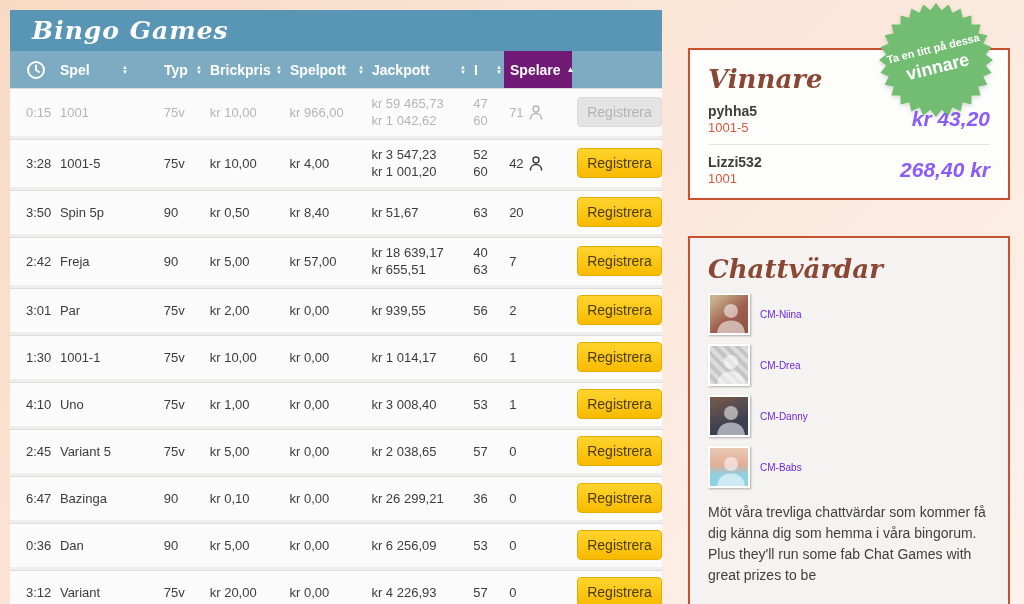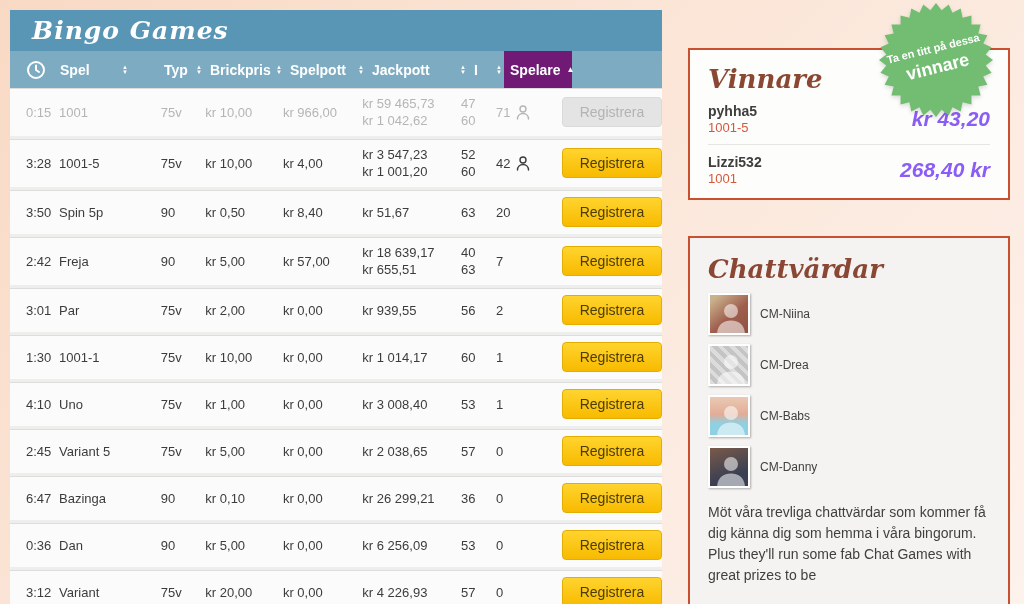--- a/index.html
+++ b/index.html
@@ -39,21 +39,21 @@
   .grow { display:flex; flex-direction:column; }
   .trow { display:flex; align-items:center; padding:7px 0 7px 16px; background:#fbfbfb;
     border-bottom:3px solid #eeeeec; box-shadow:0 1px 0 #dddddc inset; min-height:44px;
     font-size:13px; color:#3c3c3c; }
   .trow[data-state="disabled"] { color:#b5b5b5; }
   .two-line { line-height:17px; }
   .cell { padding-right:6px; }
   .spelare-cell { display:flex; align-items:center; gap:5px; }
   .person-svg { width:14px; height:15px; }
 
-  .reg-btn { width:100px; height:30px; border-radius:4px; border:1px solid #e3ae00;
+  .reg-btn { width:85px; height:30px; border-radius:4px; border:1px solid #e3ae00;
     background:linear-gradient(#ffd42e,#f8ba00); color:#4b3c05; font-size:14px;
     font-family:"Liberation Sans",sans-serif; cursor:pointer; }
   .trow[data-state="disabled"] .reg-btn { background:#e4e4e4; border-color:#dadada;
     color:#b3b3b3; cursor:default; }
 
   
   .panel { position:absolute; left:688px; width:322px; border:2px solid #c8502f; }
   .vinnare-panel { top:48px; height:152px; background:#fdfdfc; padding:14px 18px 10px; }
   .script-title { color:#8a4733; font:italic bold 26px "DejaVu Serif", serif; }
   .winner-row { display:flex; align-items:center; justify-content:space-between;
@@ -72,21 +72,21 @@
   .chatt-panel { top:236px; height:380px; background:#f4f3f1; padding:16px 18px; }
   .host-row { display:flex; align-items:center; gap:10px; margin-top:9px; }
   .avatar { width:42px; height:42px; border:2px solid #fff; box-shadow:1px 1px 2px rgba(0,0,0,.3);
     position:relative; overflow:hidden; flex:0 0 auto; }
   .avatar svg { position:absolute; bottom:-2px; left:5px; }
   .avatar[data-avatar="niina"] { background:linear-gradient(140deg,#c9b18c 10%,#a05f4e 55%,#8e5242); }
   .avatar[data-avatar="drea"]  { background:repeating-linear-gradient(45deg,#dcdcdc 0 4px,#c4c4c4 4px 8px); }
   .avatar[data-avatar="danny"] { background:linear-gradient(160deg,#7a5a4a 0%,#3a3f52 70%); }
   .avatar[data-avatar="babs"]  { background:linear-gradient(180deg,#e9c9b4 0%,#e3ad97 45%,#8fd0e2 70%); }
   .avatar[data-avatar="maya"]  { background:repeating-linear-gradient(45deg,#ececec 0 4px,#dadada 4px 8px); }
-  .host-name { color:#404040; font-size:12px; }
+  .host-name { color:#6d28d9; font-size:10px; }
   .chatt-desc { margin-top:14px; font-size:14px; line-height:21px; color:#3f3f3f; }
 </style>
 </head>
 <body>
 
 <div class="bingo-panel">
   <div class="title-bar">
     <h1>Bingo Games</h1>
   </div>
 
@@ -456,34 +456,34 @@
       <div class="avatar" data-avatar="drea">
         <svg width="32" height="34" viewBox="0 0 32 34">
           <circle cx="16" cy="10" r="7" fill="rgba(255,255,255,0.55)"></circle>
           <path d="M2 34 C2 24 8 19.5 16 19.5 C24 19.5 30 24 30 34 Z" fill="rgba(255,255,255,0.55)"></path>
         </svg>
       </div>
       <span class="host-name">CM-Drea</span>
     </div>
 
     <div class="host-row">
+      <div class="avatar" data-avatar="danny">
+        <svg width="32" height="34" viewBox="0 0 32 34">
+          <circle cx="16" cy="10" r="7" fill="rgba(255,255,255,0.55)"></circle>
+          <path d="M2 34 C2 24 8 19.5 16 19.5 C24 19.5 30 24 30 34 Z" fill="rgba(255,255,255,0.55)"></path>
+        </svg>
+      </div>
+      <span class="host-name">CM-Danny</span>
+    </div>
+
+    <div class="host-row">
       <div class="avatar" data-avatar="babs">
         <svg width="32" height="34" viewBox="0 0 32 34">
           <circle cx="16" cy="10" r="7" fill="rgba(255,255,255,0.55)"></circle>
           <path d="M2 34 C2 24 8 19.5 16 19.5 C24 19.5 30 24 30 34 Z" fill="rgba(255,255,255,0.55)"></path>
         </svg>
       </div>
       <span class="host-name">CM-Babs</span>
     </div>
 
-    <div class="host-row">
-      <div class="avatar" data-avatar="danny">
-        <svg width="32" height="34" viewBox="0 0 32 34">
-          <circle cx="16" cy="10" r="7" fill="rgba(255,255,255,0.55)"></circle>
-          <path d="M2 34 C2 24 8 19.5 16 19.5 C24 19.5 30 24 30 34 Z" fill="rgba(255,255,255,0.55)"></path>
-        </svg>
-      </div>
-      <span class="host-name">CM-Danny</span>
-    </div>
-
 
   <p class="chatt-desc">Möt våra trevliga chattvärdar som kommer få dig känna dig som hemma i våra bingorum. Plus they'll run some fab Chat Games with great prizes to be</p>
 </div>
 
 </body></html>

